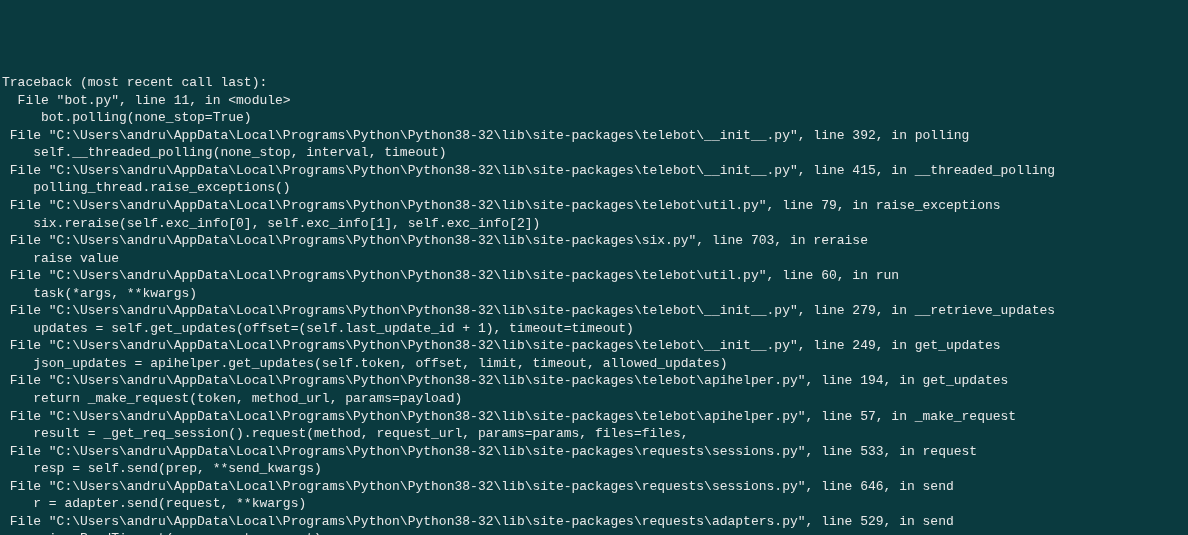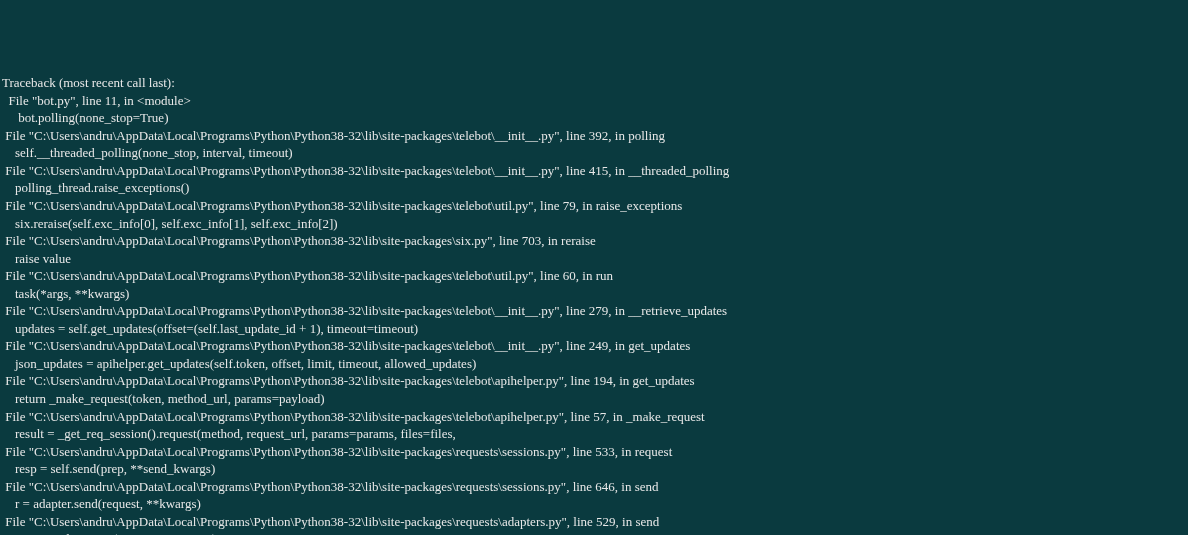--- a/index.html
+++ b/index.html
@@ -14,21 +14,20 @@
     font-size: 13px;
     line-height: 1.35;
     padding: 4px 2px;
     width: 1188px;
     height: 535px;
     overflow: hidden;
     white-space: pre;
   }
   .traceback-line {
     white-space: pre;
-    font-family: Liberation Serif, serif;
   }
 </style>
 </head>
 <body>
 
 
 
 <div><div class="traceback-line">Traceback (most recent call last):</div><div class="traceback-line">  File "bot.py", line 11, in &lt;module&gt;</div><div class="traceback-line">     bot.polling(none_stop=True)</div><div class="traceback-line"> File "C:\Users\andru\AppData\Local\Programs\Python\Python38-32\lib\site-packages\telebot\__init__.py", line 392, in polling</div><div class="traceback-line">    self.__threaded_polling(none_stop, interval, timeout)</div><div class="traceback-line"> File "C:\Users\andru\AppData\Local\Programs\Python\Python38-32\lib\site-packages\telebot\__init__.py", line 415, in __threaded_polling</div><div class="traceback-line">    polling_thread.raise_exceptions()</div><div class="traceback-line"> File "C:\Users\andru\AppData\Local\Programs\Python\Python38-32\lib\site-packages\telebot\util.py", line 79, in raise_exceptions</div><div class="traceback-line">    six.reraise(self.exc_info[0], self.exc_info[1], self.exc_info[2])</div><div class="traceback-line"> File "C:\Users\andru\AppData\Local\Programs\Python\Python38-32\lib\site-packages\six.py", line 703, in reraise</div><div class="traceback-line">    raise value</div><div class="traceback-line"> File "C:\Users\andru\AppData\Local\Programs\Python\Python38-32\lib\site-packages\telebot\util.py", line 60, in run</div><div class="traceback-line">    task(*args, **kwargs)</div><div class="traceback-line"> File "C:\Users\andru\AppData\Local\Programs\Python\Python38-32\lib\site-packages\telebot\__init__.py", line 279, in __retrieve_updates</div><div class="traceback-line">    updates = self.get_updates(offset=(self.last_update_id + 1), timeout=timeout)</div><div class="traceback-line"> File "C:\Users\andru\AppData\Local\Programs\Python\Python38-32\lib\site-packages\telebot\__init__.py", line 249, in get_updates</div><div class="traceback-line">    json_updates = apihelper.get_updates(self.token, offset, limit, timeout, allowed_updates)</div><div class="traceback-line"> File "C:\Users\andru\AppData\Local\Programs\Python\Python38-32\lib\site-packages\telebot\apihelper.py", line 194, in get_updates</div><div class="traceback-line">    return _make_request(token, method_url, params=payload)</div><div class="traceback-line"> File "C:\Users\andru\AppData\Local\Programs\Python\Python38-32\lib\site-packages\telebot\apihelper.py", line 57, in _make_request</div><div class="traceback-line">    result = _get_req_session().request(method, request_url, params=params, files=files,</div><div class="traceback-line"> File "C:\Users\andru\AppData\Local\Programs\Python\Python38-32\lib\site-packages\requests\sessions.py", line 533, in request</div><div class="traceback-line">    resp = self.send(prep, **send_kwargs)</div><div class="traceback-line"> File "C:\Users\andru\AppData\Local\Programs\Python\Python38-32\lib\site-packages\requests\sessions.py", line 646, in send</div><div class="traceback-line">    r = adapter.send(request, **kwargs)</div><div class="traceback-line"> File "C:\Users\andru\AppData\Local\Programs\Python\Python38-32\lib\site-packages\requests\adapters.py", line 529, in send</div><div class="traceback-line">    raise ReadTimeout(e, request=request)</div></div>
 
 

